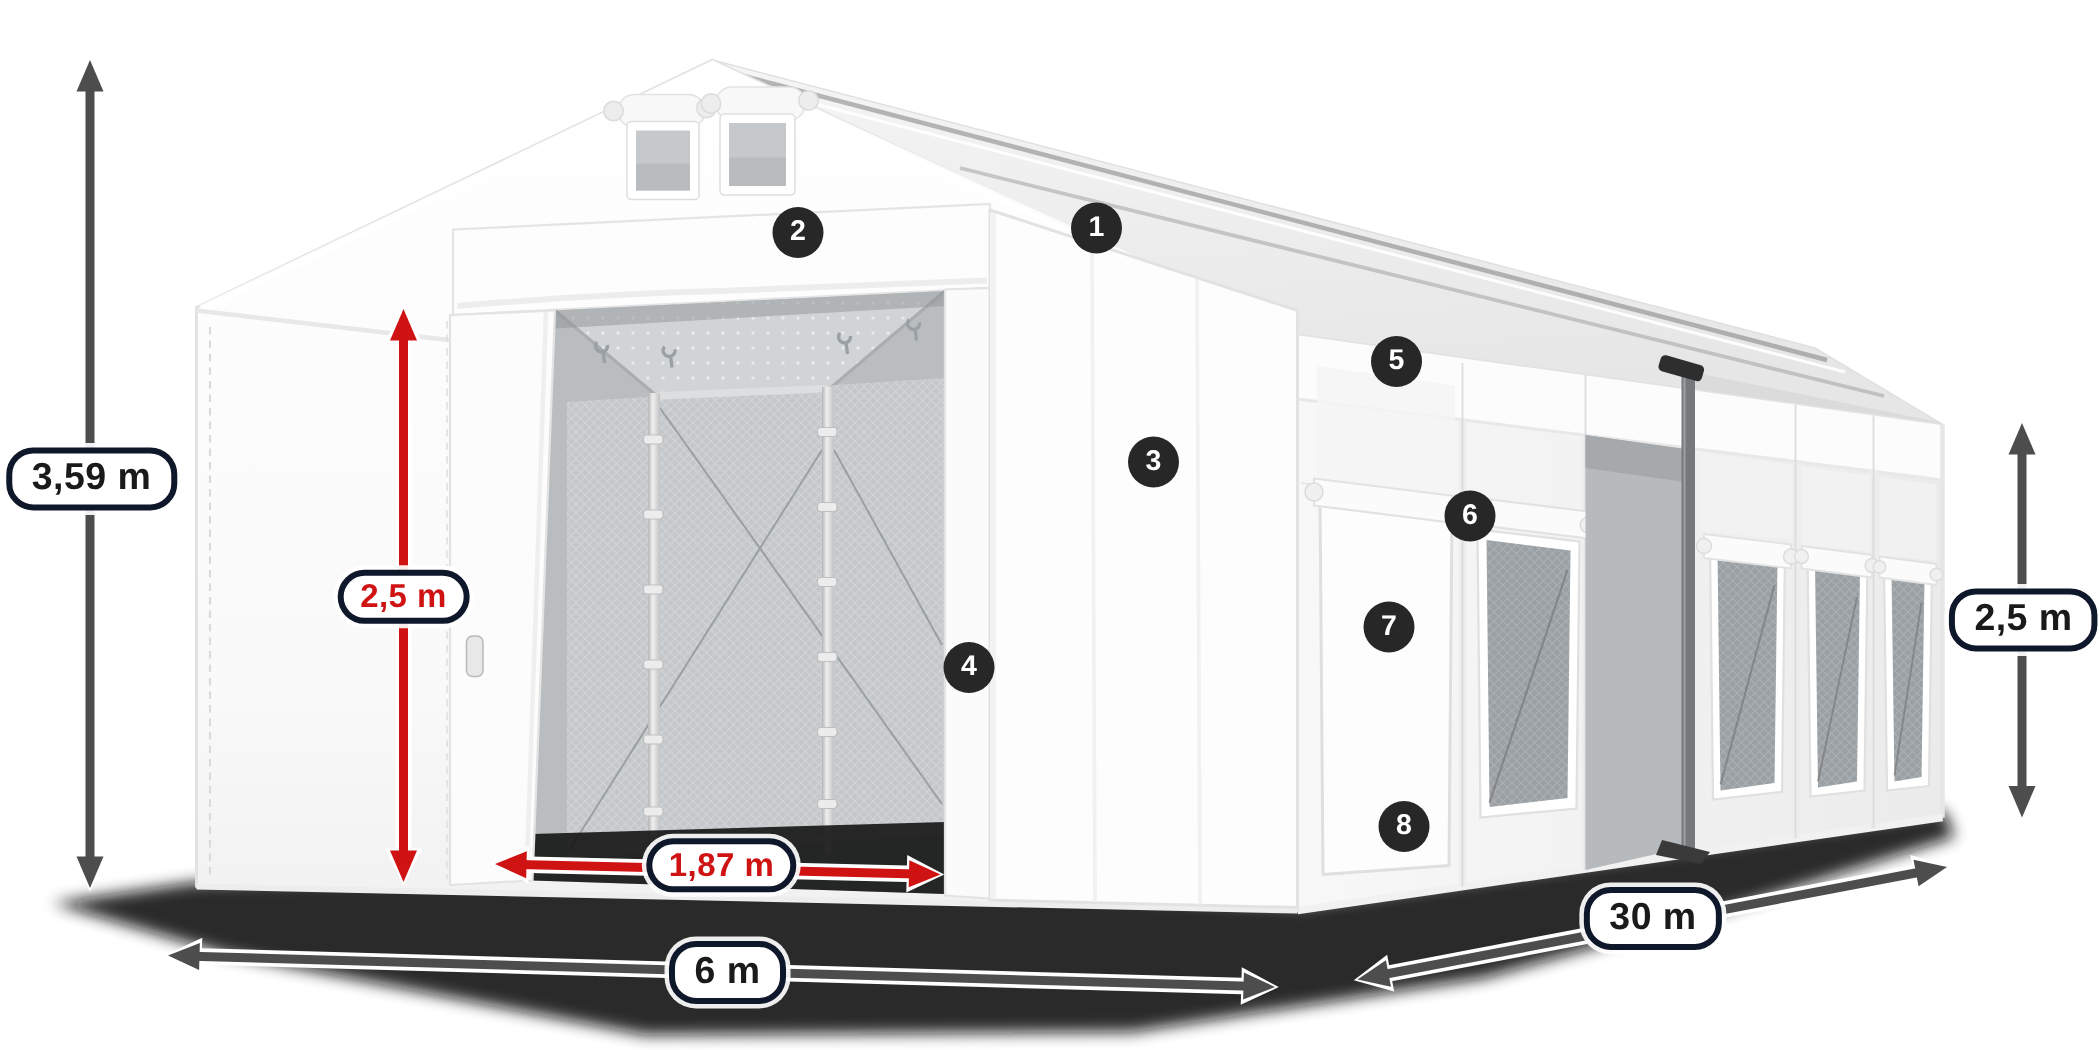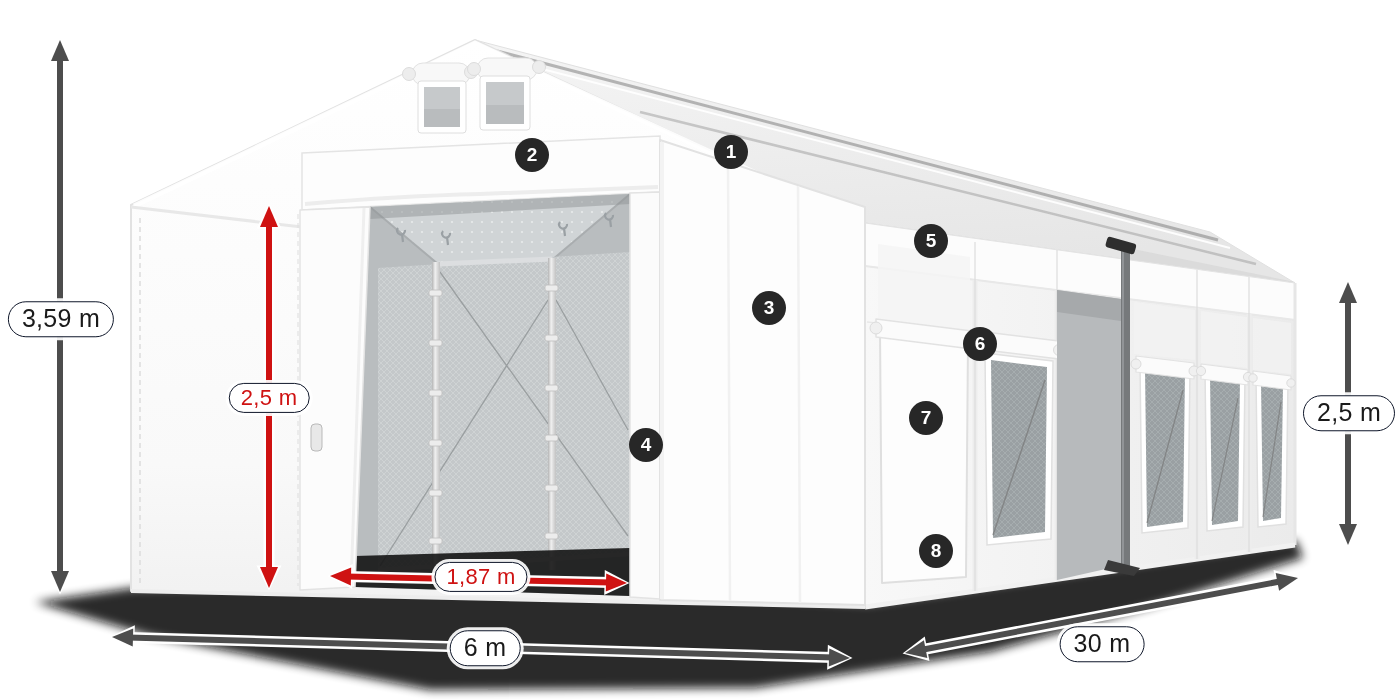--- a/index.html
+++ b/index.html
@@ -3,22 +3,22 @@
 <meta charset="utf-8">
 <style>
   html,body{margin:0;padding:0;background:#ffffff;}
   .stage{
     position:relative;width:1400px;height:700px;background:#ffffff;overflow:hidden;
     font-family:"Liberation Sans","DejaVu Sans",sans-serif;
   }
   .layer{position:absolute;left:0;top:0;}
   .dim-label{
     position:absolute;transform:translate(-50%,-50%);
-    background:#ffffff;border:1px solid #0f172a;border-radius:18px;
-    padding:3px 13px;font-weight:400;font-size:25px;line-height:1.1;
+    background:#ffffff;border:4px solid #0f172a;border-radius:18px;
+    padding:3px 13px;font-weight:700;font-size:25px;line-height:1.1;
     color:var(--ink,#1a1a1a);white-space:nowrap;
     box-shadow:0 0 0 3px rgba(255,255,255,0.92), 0 1px 2px rgba(0,0,0,0.08);
     letter-spacing:0.3px;z-index:30;
   }
   .dim-label.red{color:var(--red,#cf1212);font-size:22px;padding:2px 11px;}
   .badge{
     position:absolute;width:34px;height:34px;transform:translate(-50%,-50%);
     border-radius:50%;background:var(--badge-bg,#272727);color:var(--badge-ink,#ffffff);
     font-weight:700;font-size:19px;display:flex;align-items:center;justify-content:center;
     z-index:25;cursor:pointer;
@@ -278,21 +278,21 @@
         <line x1="1348" y1="298" x2="1348" y2="529" stroke="#4d4d4d" stroke-width="6"></line>
         <polygon points="1348,282 1357,303 1339,303" fill="#4d4d4d"></polygon>
         <polygon points="1348,545 1339,524 1357,524" fill="#4d4d4d"></polygon>
       </g>
     </svg>
 
 <div class="dim-label dark" style="left: 61px; top: 319px;">3,59 m</div>
     <div class="dim-label red" style="left: 269px; top: 398px;">2,5 m</div>
     <div class="dim-label red" style="left: 481px; top: 577px;">1,87 m</div>
     <div class="dim-label dark" style="left: 485px; top: 648px;">6 m</div>
-    <div class="dim-label dark" style="left: 1102px; top: 644px;">30 m</div>
+    <div class="dim-label dark" style="left: 1102px; top: 612px;">30 m</div>
     <div class="dim-label dark" style="left: 1349px; top: 413px;">2,5 m</div>
     <div class="badge" style="left: 731px; top: 152px;">1</div>
     <div class="badge" style="left: 532px; top: 155px;">2</div>
     <div class="badge" style="left: 769px; top: 308px;">3</div>
     <div class="badge" style="left: 646px; top: 445px;">4</div>
     <div class="badge" style="left: 931px; top: 241px;">5</div>
     <div class="badge" style="left: 980px; top: 344px;">6</div>
     <div class="badge" style="left: 926px; top: 418px;">7</div>
     <div class="badge" style="left: 936px; top: 551px;">8</div>
   </div>

